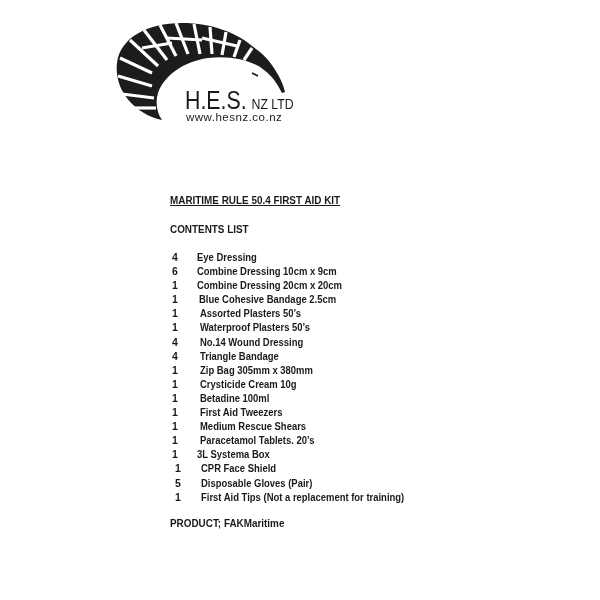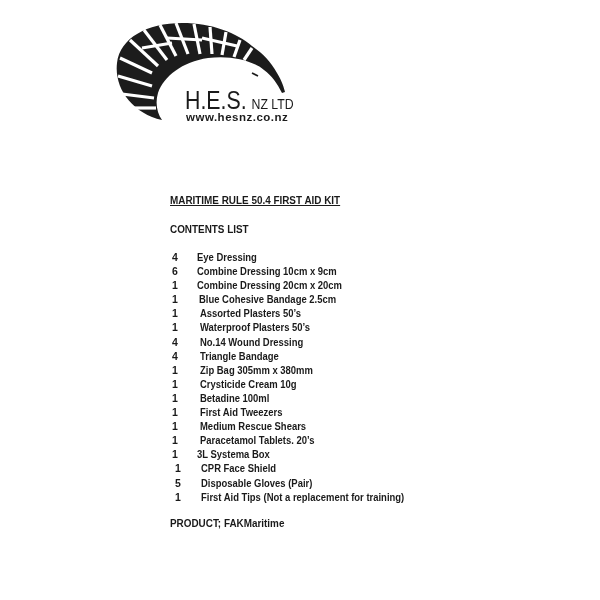--- a/index.html
+++ b/index.html
@@ -37,21 +37,21 @@
     }
     .brand-suffix {
       font-size: 15px;
       margin-left: 6px;
     }
     .brand-url {
       position: absolute;
       left: 186px;
       top: 111px;
       font-size: 11.5px;
-      font-weight: bold;
+      font-weight: normal;
       color: #1b1b1b;
       letter-spacing: 0.5px;
       white-space: nowrap;
       text-align: center;
     }
     .doc-title {
       position: absolute;
       left: 170px;
       top: 194px;
       font-size: 11px;

